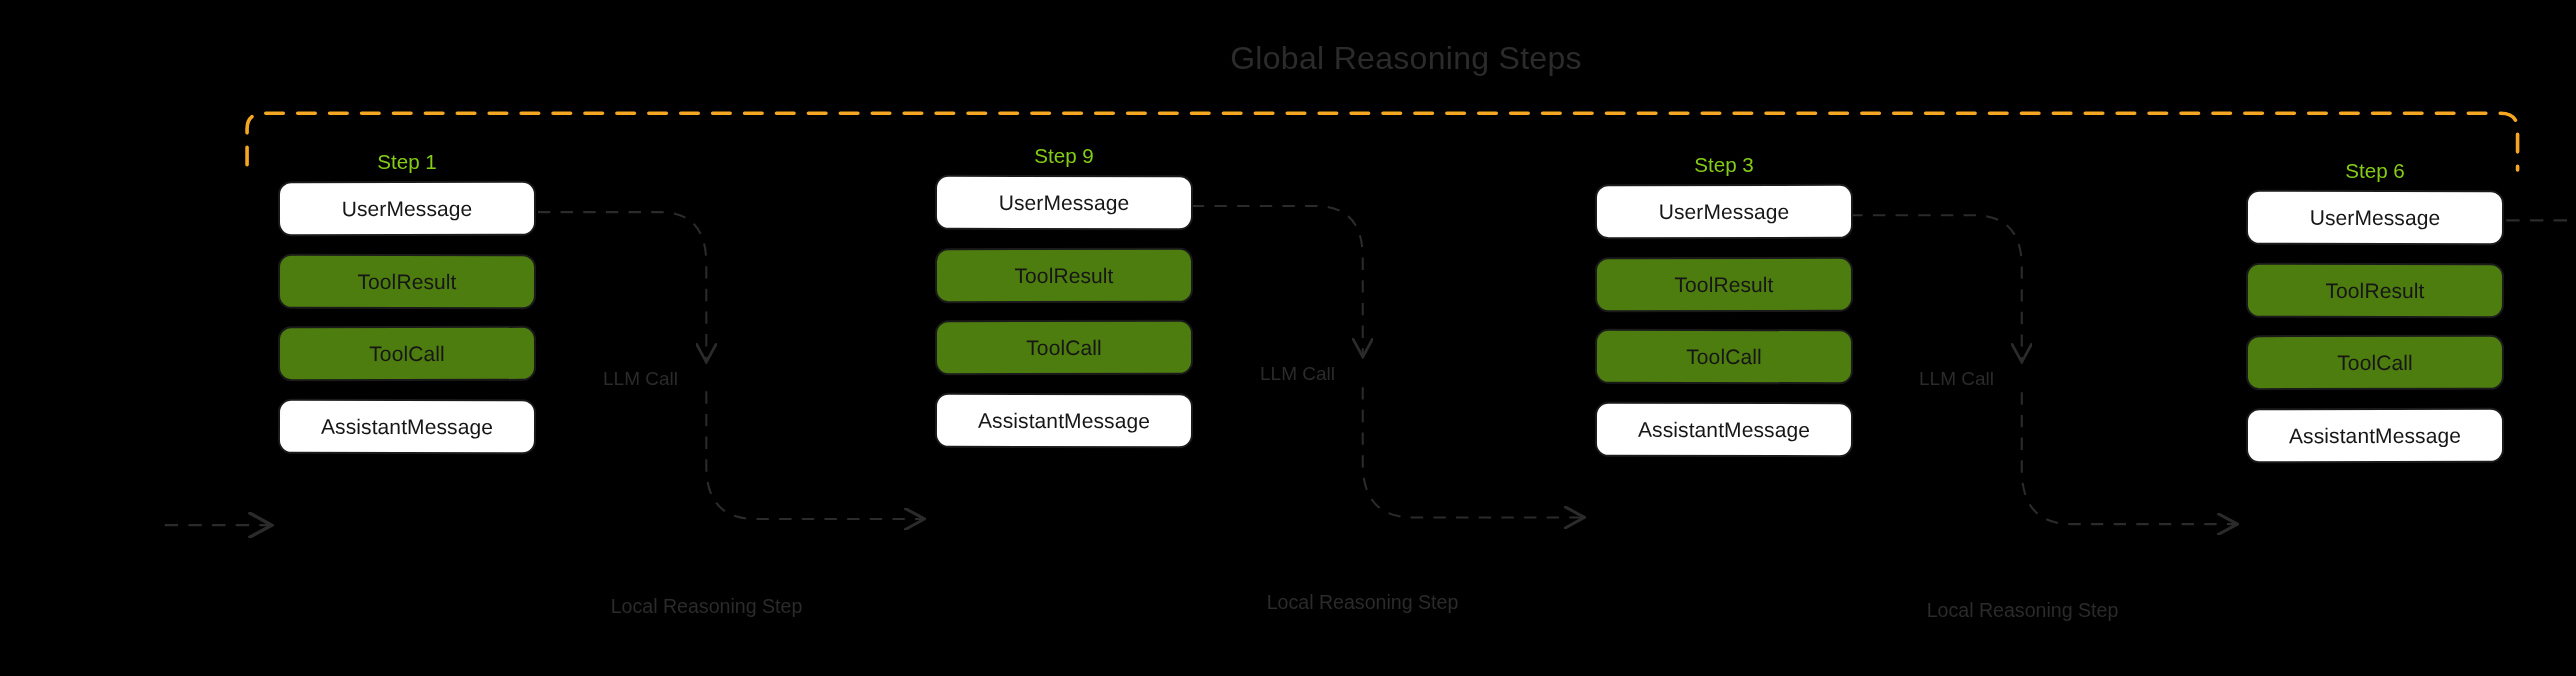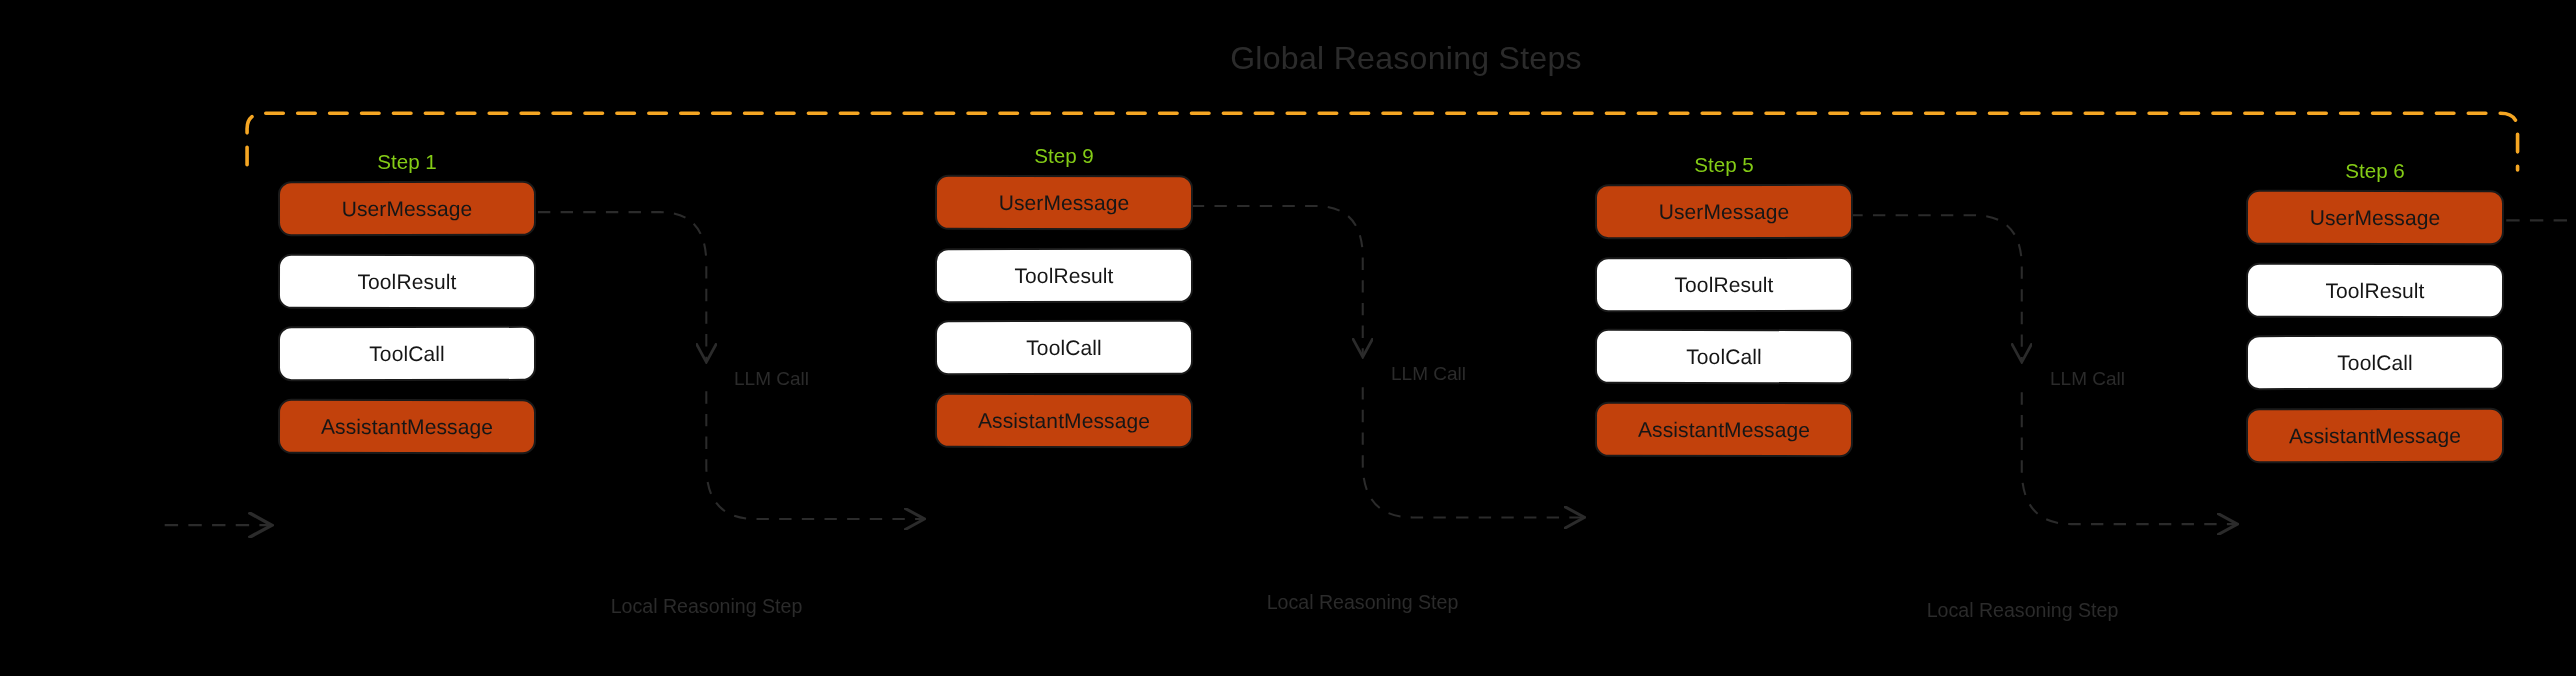--- a/index.html
+++ b/index.html
@@ -69,22 +69,22 @@
     box-sizing: border-box;
     display: flex;
     align-items: center;
     justify-content: center;
     font-size: 21px;
     color: #161616;
     white-space: nowrap;
     letter-spacing: 0.1px;
   }
   .node.msg-user,
-  .node.msg-assistant { background: #c2410c; }
-  .node.msg-tool { background: #ffffff; }
+  .node.msg-assistant { background: #ffffff; }
+  .node.msg-tool { background: #4d7c0f; }
 
   
   .n0 { transform: rotate(-0.12deg); }
   .n1 { transform: rotate(0.10deg); }
   .n2 { transform: rotate(-0.07deg); }
   .n3 { transform: rotate(0.13deg); }
 
   
   .local-caption {
     position: absolute;
@@ -93,21 +93,21 @@
     white-space: nowrap;
     text-align: center;
   }
 
   
   .llm-caption {
     position: absolute;
     font-size: 19px;
     color: #2b2b2b;
     white-space: nowrap;
-    text-align: right;
+    text-align: left;
   }
 </style>
 </head>
 <body>
 
 <div id="stage">
 
   <div class="diagram-title">Global Reasoning Steps</div>
 
   <svg id="wires" viewBox="0 0 5458 1313" xmlns="http://www.w3.org/2000/svg">
@@ -164,21 +164,21 @@
     </div>
     <div class="node msg-tool n0" style="top:145px;">
       <span>ToolCall</span>
     </div>
     <div class="node msg-assistant n3" style="top:218px;">
       <span>AssistantMessage</span>
     </div>
   </div>
 
   <div class="step-col" style="left:1595px; top:184px;">
-    <div class="step-label">Step 5</div>
+    <div class="step-label">Step 3</div>
 
     <div class="node msg-user n2" style="top:0px;">
       <span>UserMessage</span>
     </div>
     <div class="node msg-tool n0" style="top:73px;">
       <span>ToolResult</span>
     </div>
     <div class="node msg-tool n3" style="top:145px;">
       <span>ToolCall</span>
     </div>

